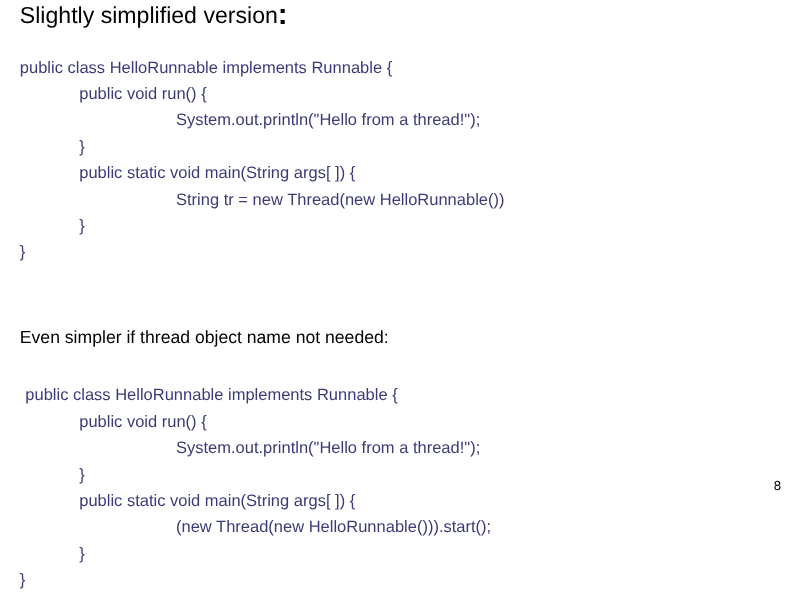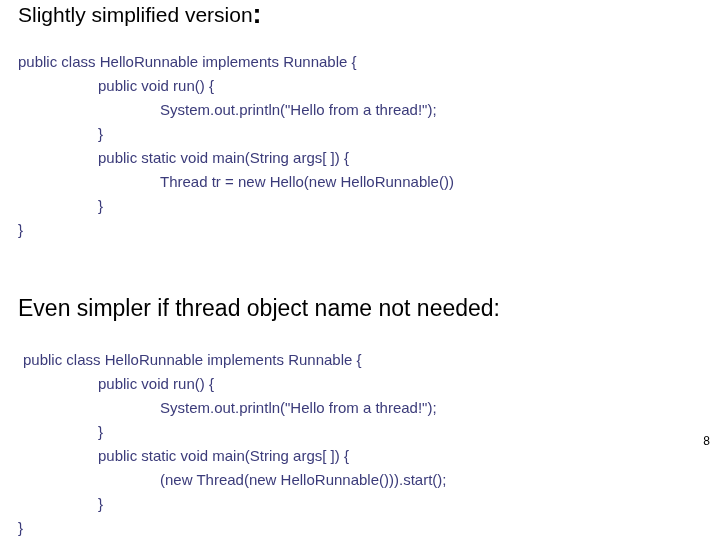--- a/index.html
+++ b/index.html
@@ -38,21 +38,21 @@
     font-size: 27px;
     font-weight: bold;
     line-height: 21px;
     vertical-align: -1px;
   }
 
   
   .section-note {
     position: absolute;
     left: 18px;
-    font-size: 23px;
+    font-size: 16px;
     line-height: 24px;
     font-weight: normal;
     color: #000000;
     white-space: nowrap;
   }
   .section-note-1 { top: 296px; }
 
   
   .code-block {
     position: absolute;
@@ -66,21 +66,21 @@
   .code-block-2 { left: 0px; top: 348px; }
 
   .code-line {
     height: 24px;
     line-height: 24px;
     white-space: pre;
   }
 
   
   .ind-0 { padding-left: 18px; }
-  .ind-1 { padding-left: 98px; }
+  .ind-1 { padding-left: 72px; }
   .ind-2 { padding-left: 160px; }
 
   
   .code-block-2 .ind-0-alt { padding-left: 23px; }
 
   
   .page-number {
     position: absolute;
     right: 10px;
     bottom: 8px;
@@ -97,21 +97,21 @@
   <div class="slide-title">
     <span>Slightly simplified version</span><span class="title-colon">:</span>
   </div>
 
   <div class="code-block code-block-1">
       <div class="code-line ind-0">public class HelloRunnable implements Runnable {</div>
       <div class="code-line ind-1">public void run() {</div>
       <div class="code-line ind-2">System.out.println("Hello from a thread!");</div>
       <div class="code-line ind-1">}</div>
       <div class="code-line ind-1">public static void main(String args[ ]) {</div>
-      <div class="code-line ind-2">Thread tr = new Hello(new HelloRunnable())</div>
+      <div class="code-line ind-2">String tr = new Thread(new HelloRunnable())</div>
       <div class="code-line ind-1">}</div>
       <div class="code-line ind-0">}</div>
     </div>
 
   <div class="section-note section-note-1">Even simpler if thread object name not needed:</div>
 
   <div class="code-block code-block-2">
       <div class="code-line ind-0-alt">public class HelloRunnable implements Runnable {</div>
       <div class="code-line ind-1">public void run() {</div>
       <div class="code-line ind-2">System.out.println("Hello from a thread!");</div>

